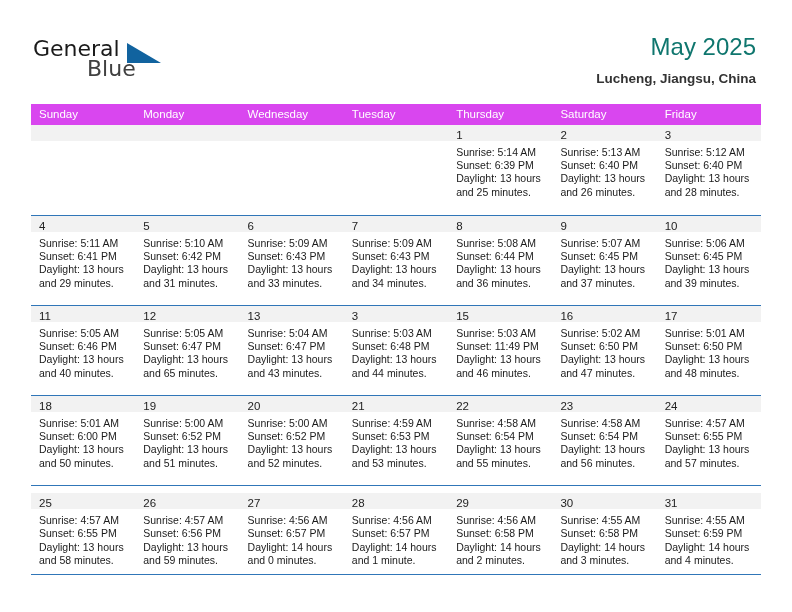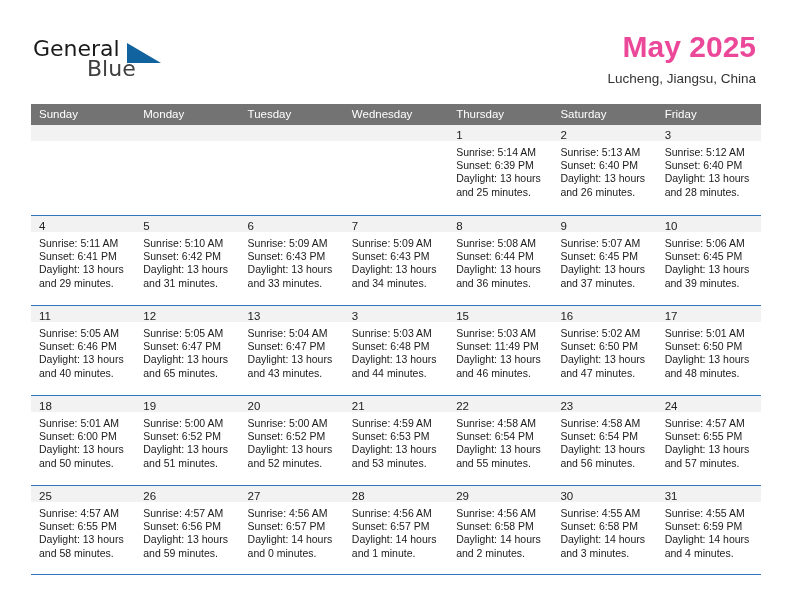--- a/index.html
+++ b/index.html
@@ -64,47 +64,47 @@
     border-left: 34px solid #11639f;
     border-top: 20px solid transparent;
   }
   .title-block {
     position: absolute;
     right: 36px;
     top: 32px;
     text-align: right;
   }
   .cal-title {
-    font-size: 30px;
-    color: #ec4899;
-    font-weight: 700;
+    font-size: 24px;
+    color: #0f766e;
+    font-weight: 400;
     line-height: 30px;
     font-family: "Liberation Sans", sans-serif;
   }
   .cal-subtitle {
     margin-top: 9px;
     font-size: 13.5px;
     color: #333333;
-    font-weight: 400;
+    font-weight: 700;
     line-height: 16px;
     font-family: "Liberation Sans", sans-serif;
   }
 
   
   .calendar {
     position: absolute;
     left: 31px;
     top: 104px;
     width: 730px;
   }
   .dow-row {
     display: flex;
     width: 730px;
     height: 21px;
-    background: #737373;
+    background: #d946ef;
   }
   .dow {
     flex: 1 1 0;
     color: #ffffff;
     font-size: 11.5px;
     line-height: 21px;
     padding-left: 8px;
     box-sizing: border-box;
     white-space: nowrap;
     font-family: "Liberation Sans", sans-serif;
@@ -115,20 +115,21 @@
     width: 730px;
     height: 90px;
     border-top: 1px solid #3076b8;
     box-sizing: border-box;
   }
   .week:first-of-type {
     border-top: none;
   }
   .week-last {
     border-bottom: 1px solid #3076b8;
+    align-items: center;
   }
 
   .cell {
     flex: 1 1 0;
     width: 104.28px;
     box-sizing: border-box;
     position: relative;
     background: #ffffff;
   }
   .cell .daynum-bar {
@@ -175,22 +176,22 @@
       <div class="cal-title">May 2025</div>
       <div class="cal-subtitle">Lucheng, Jiangsu, China</div>
     </div>
 
   </div>
 
   <div class="calendar">
     <div class="dow-row" id="dow-row">
         <div class="dow">Sunday</div>
         <div class="dow">Monday</div>
+        <div class="dow">Wednesday</div>
         <div class="dow">Tuesday</div>
-        <div class="dow">Wednesday</div>
         <div class="dow">Thursday</div>
         <div class="dow">Saturday</div>
         <div class="dow">Friday</div>
       </div>
     <div id="weeks-container">
         <div class="week">
           <div class="cell empty">
             <div class="daynum-bar"><span class="daynum"></span></div>
             <div class="cell-body"></div>
           </div>

